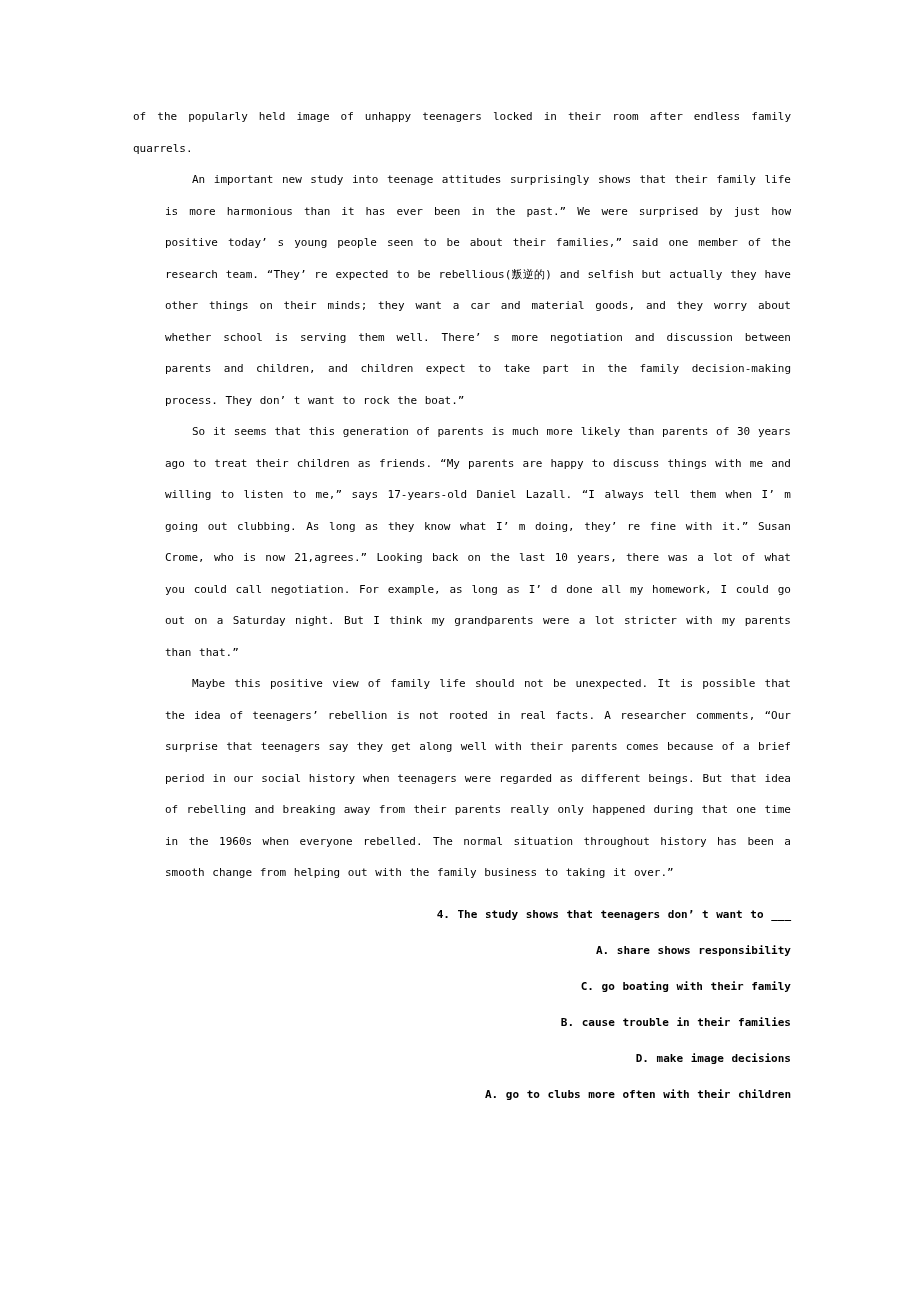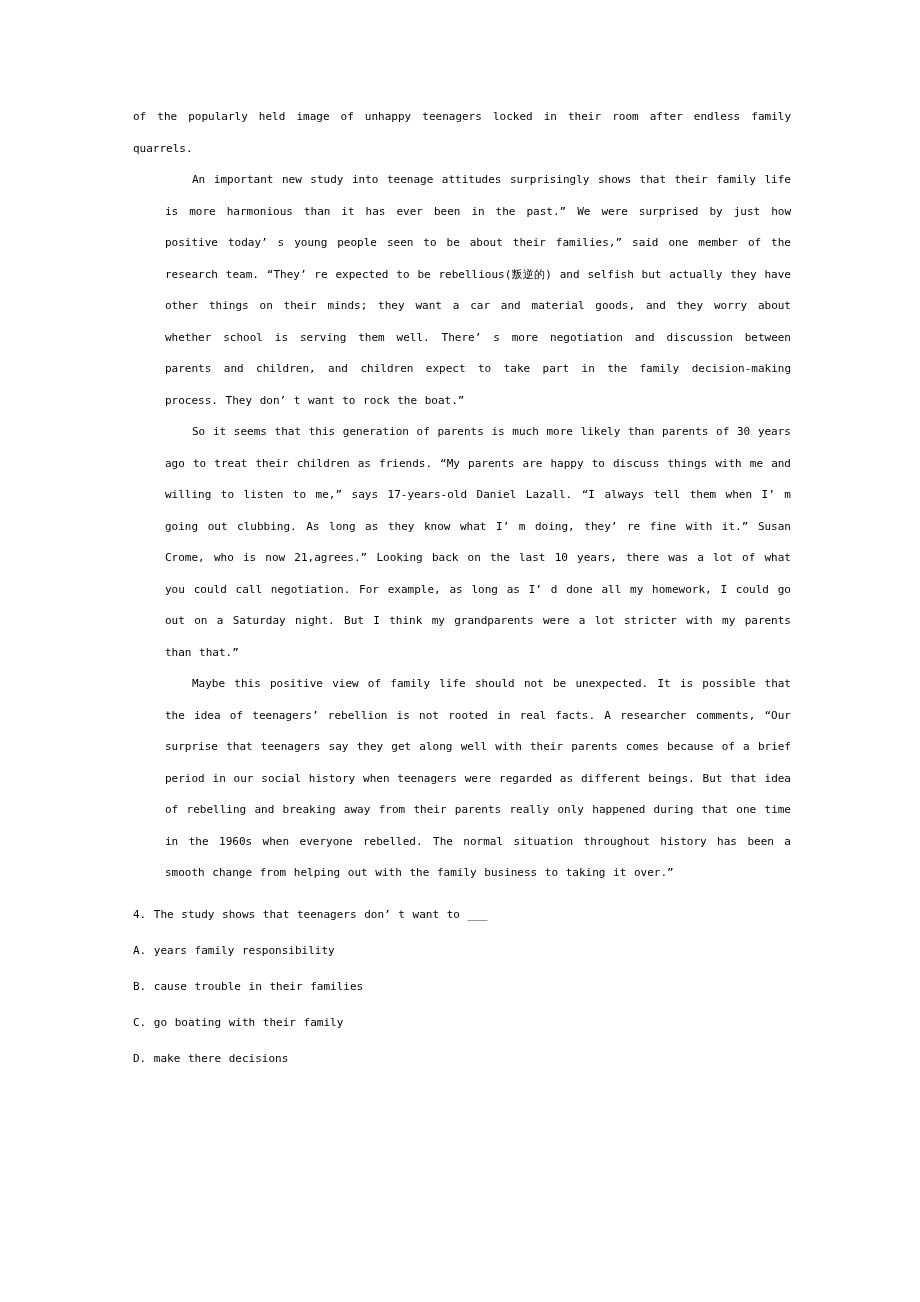--- a/index.html
+++ b/index.html
@@ -31,38 +31,40 @@
   }
   p.para {
     text-align: justify;
   }
   p.para.indent {
     text-indent: 27px;
     margin-left: 32px;
   }
   p.q {
     line-height: 36px;
-    text-align: left;
+    text-align: right;
+    font-weight: bold;
   }
   p.q-first {
     margin-top: 8px !important;
   }
 </style>
 </head>
 <body>
 
 <div class="page">
   <div class="content">
 
     <p class="para">of the popularly held image of unhappy teenagers locked in their room after endless family quarrels.</p>
     <p class="para indent">An important new study into teenage attitudes surprisingly shows that their family life is more harmonious than it has ever been in the past.” We were surprised by just how positive today’ s young people seen to be about their families,” said one member of the research team. “They’ re expected to be rebellious(叛逆的) and selfish but actually they have other things on their minds; they want a car and material goods, and they worry about whether school is serving them well. There’ s more negotiation and discussion between parents and children, and children expect to take part in the family decision-making process. They don’ t want to rock the boat.”</p>
     <p class="para indent">So it seems that this generation of parents is much more likely than parents of 30 years ago to treat their children as friends. “My parents are happy to discuss things with me and willing to listen to me,” says 17-years-old Daniel Lazall. “I always tell them when I’ m going out clubbing. As long as they know what I’ m doing, they’ re fine with it.” Susan Crome, who is now 21,agrees.” Looking back on the last 10 years, there was a lot of what you could call negotiation. For example, as long as I’ d done all my homework, I could go out on a Saturday night. But I think my grandparents were a lot stricter with my parents than that.”</p>
     <p class="para indent">Maybe this positive view of family life should not be unexpected. It is possible that the idea of teenagers’ rebellion is not rooted in real facts. A researcher comments, “Our surprise that teenagers say they get along well with their parents comes because of a brief period in our social history when teenagers were regarded as different beings. But that idea of rebelling and breaking away from their parents really only happened during that one time in the 1960s when everyone rebelled. The normal situation throughout history has been a smooth change from helping out with the family business to taking it over.”</p>
 
     <p class="q q-first">4. The study shows that teenagers don’ t want to ___</p>
-    <p class="q">A. years family responsibility</p>
+    <p class="q">A. share shows responsibility</p>
+    <p class="q">C. go boating with their family</p>
     <p class="q">B. cause trouble in their families</p>
-    <p class="q">C. go boating with their family</p>
-    <p class="q">D. make there decisions</p>
+    <p class="q">D. make image decisions</p>
 
+    <p class="q">A. go to clubs more often with their children</p>
 
   </div>
 </div>
 
 </body></html>

